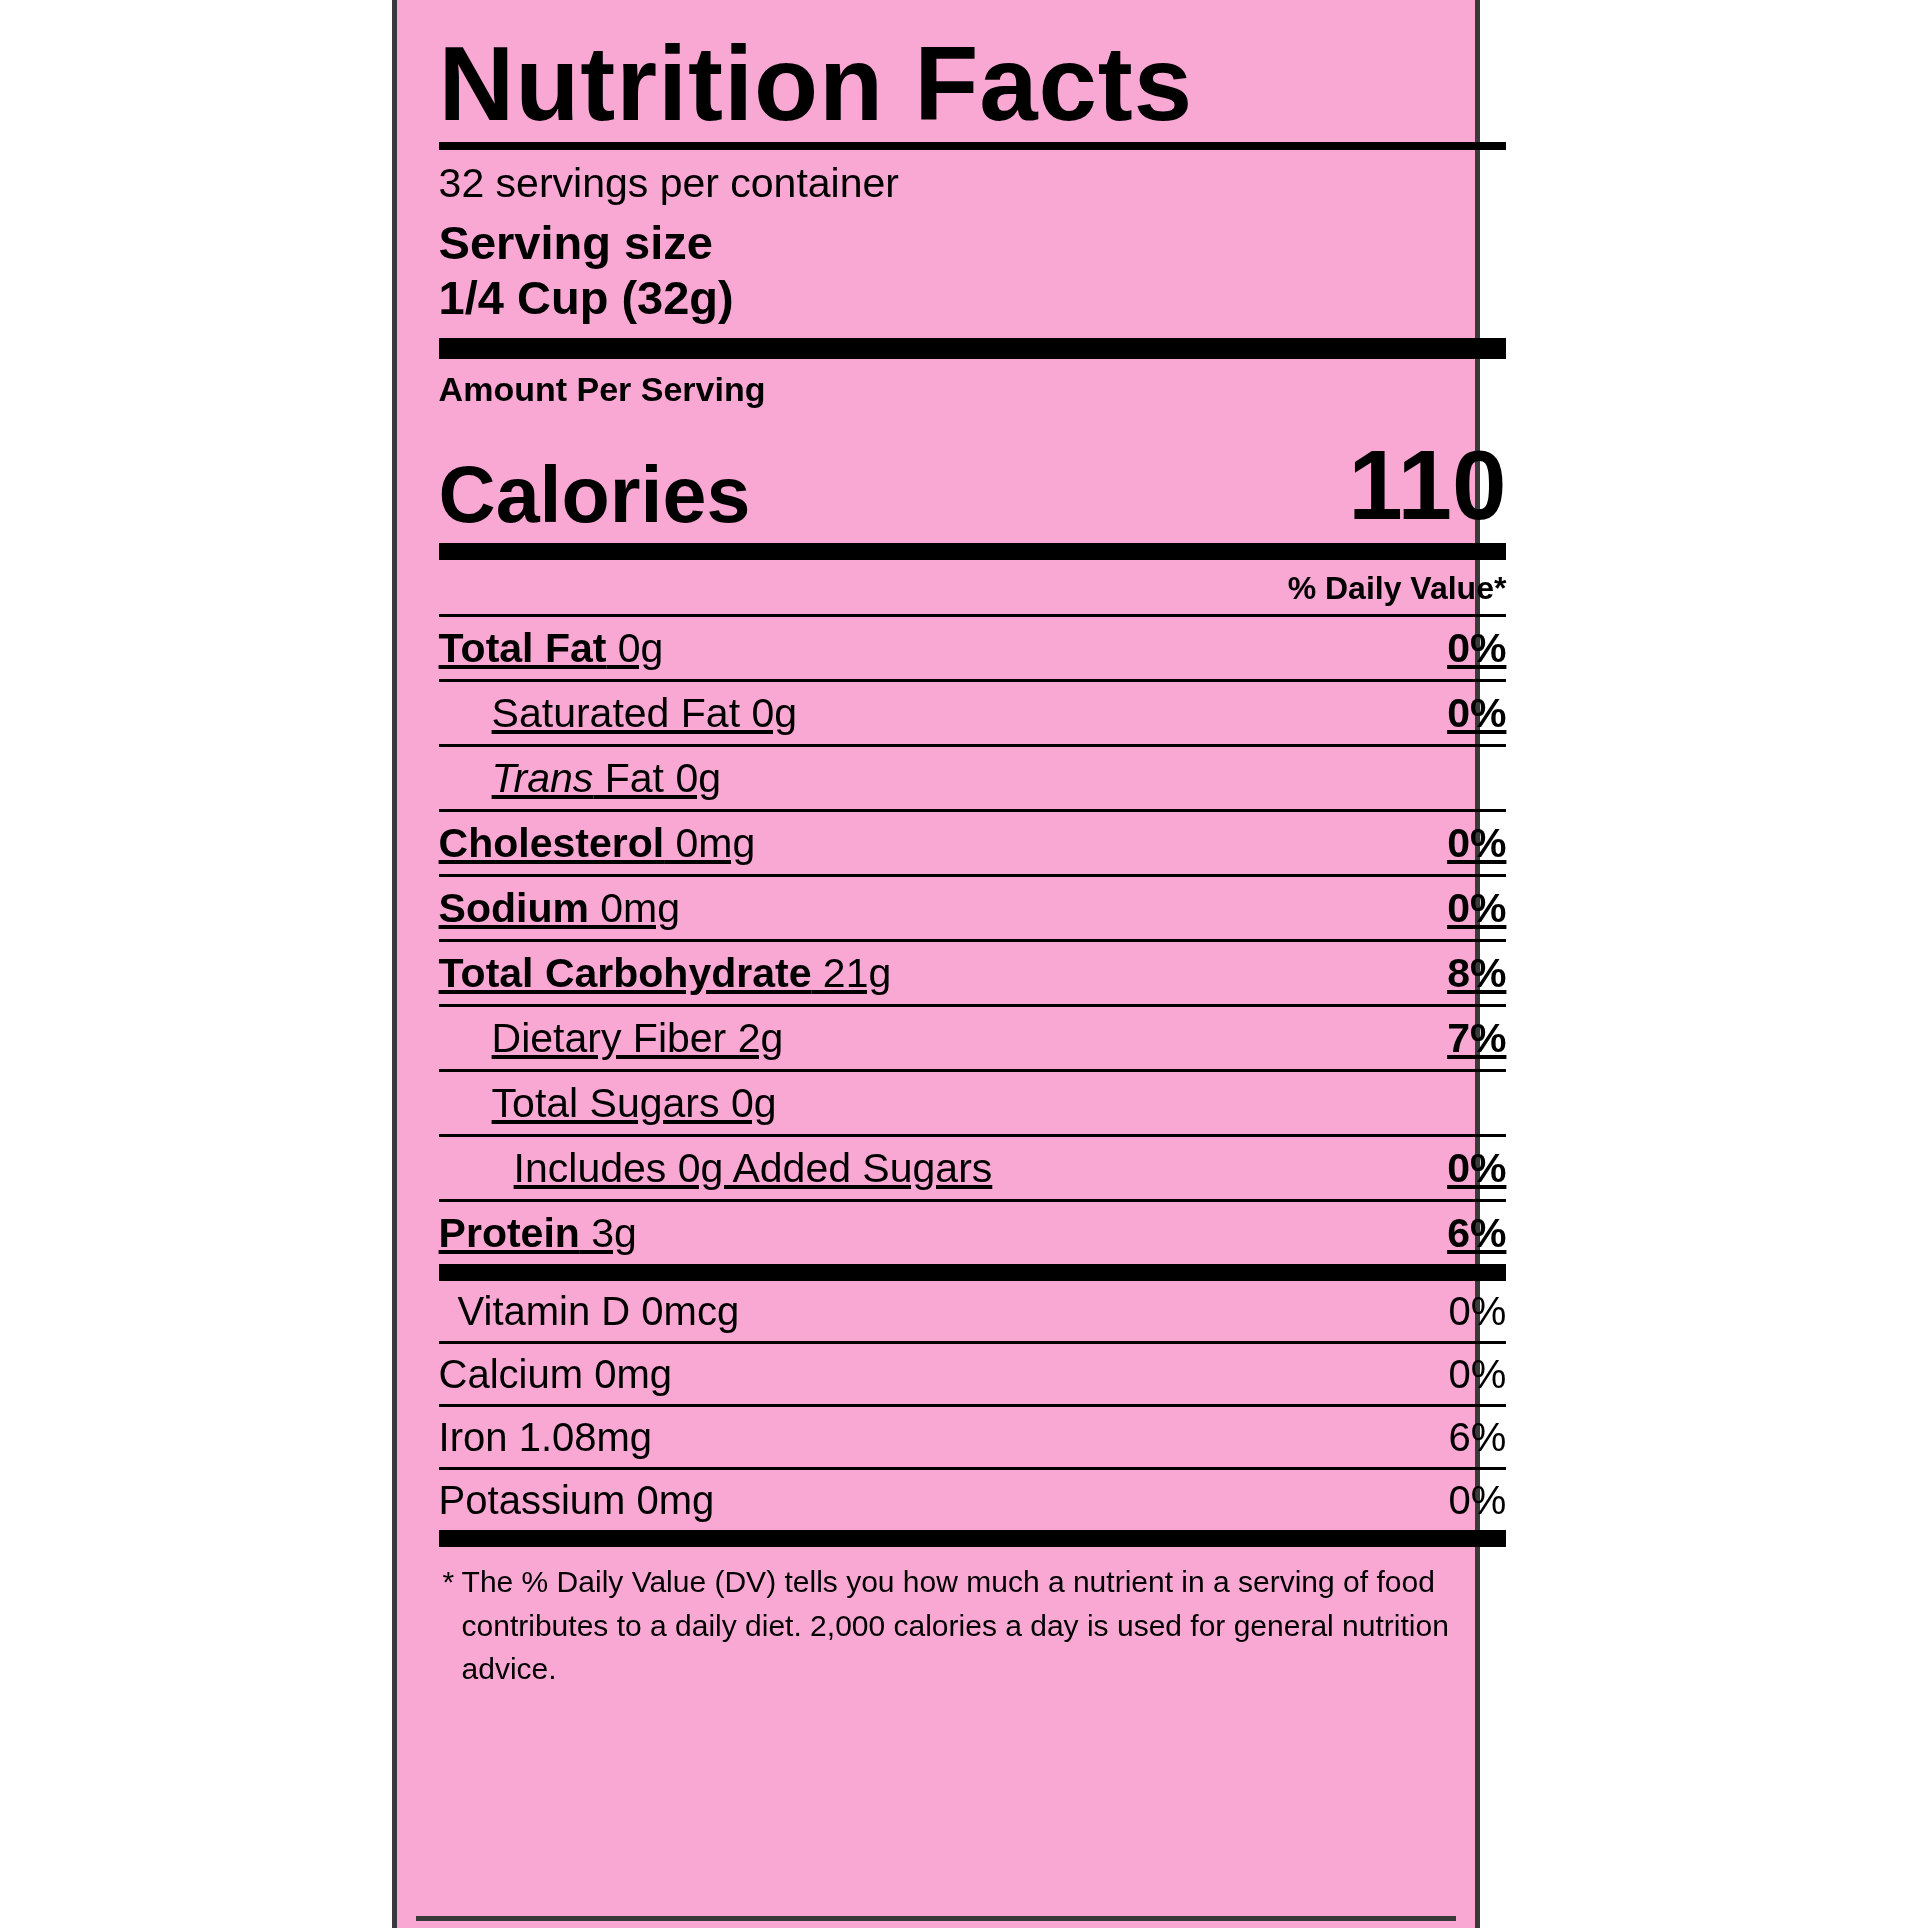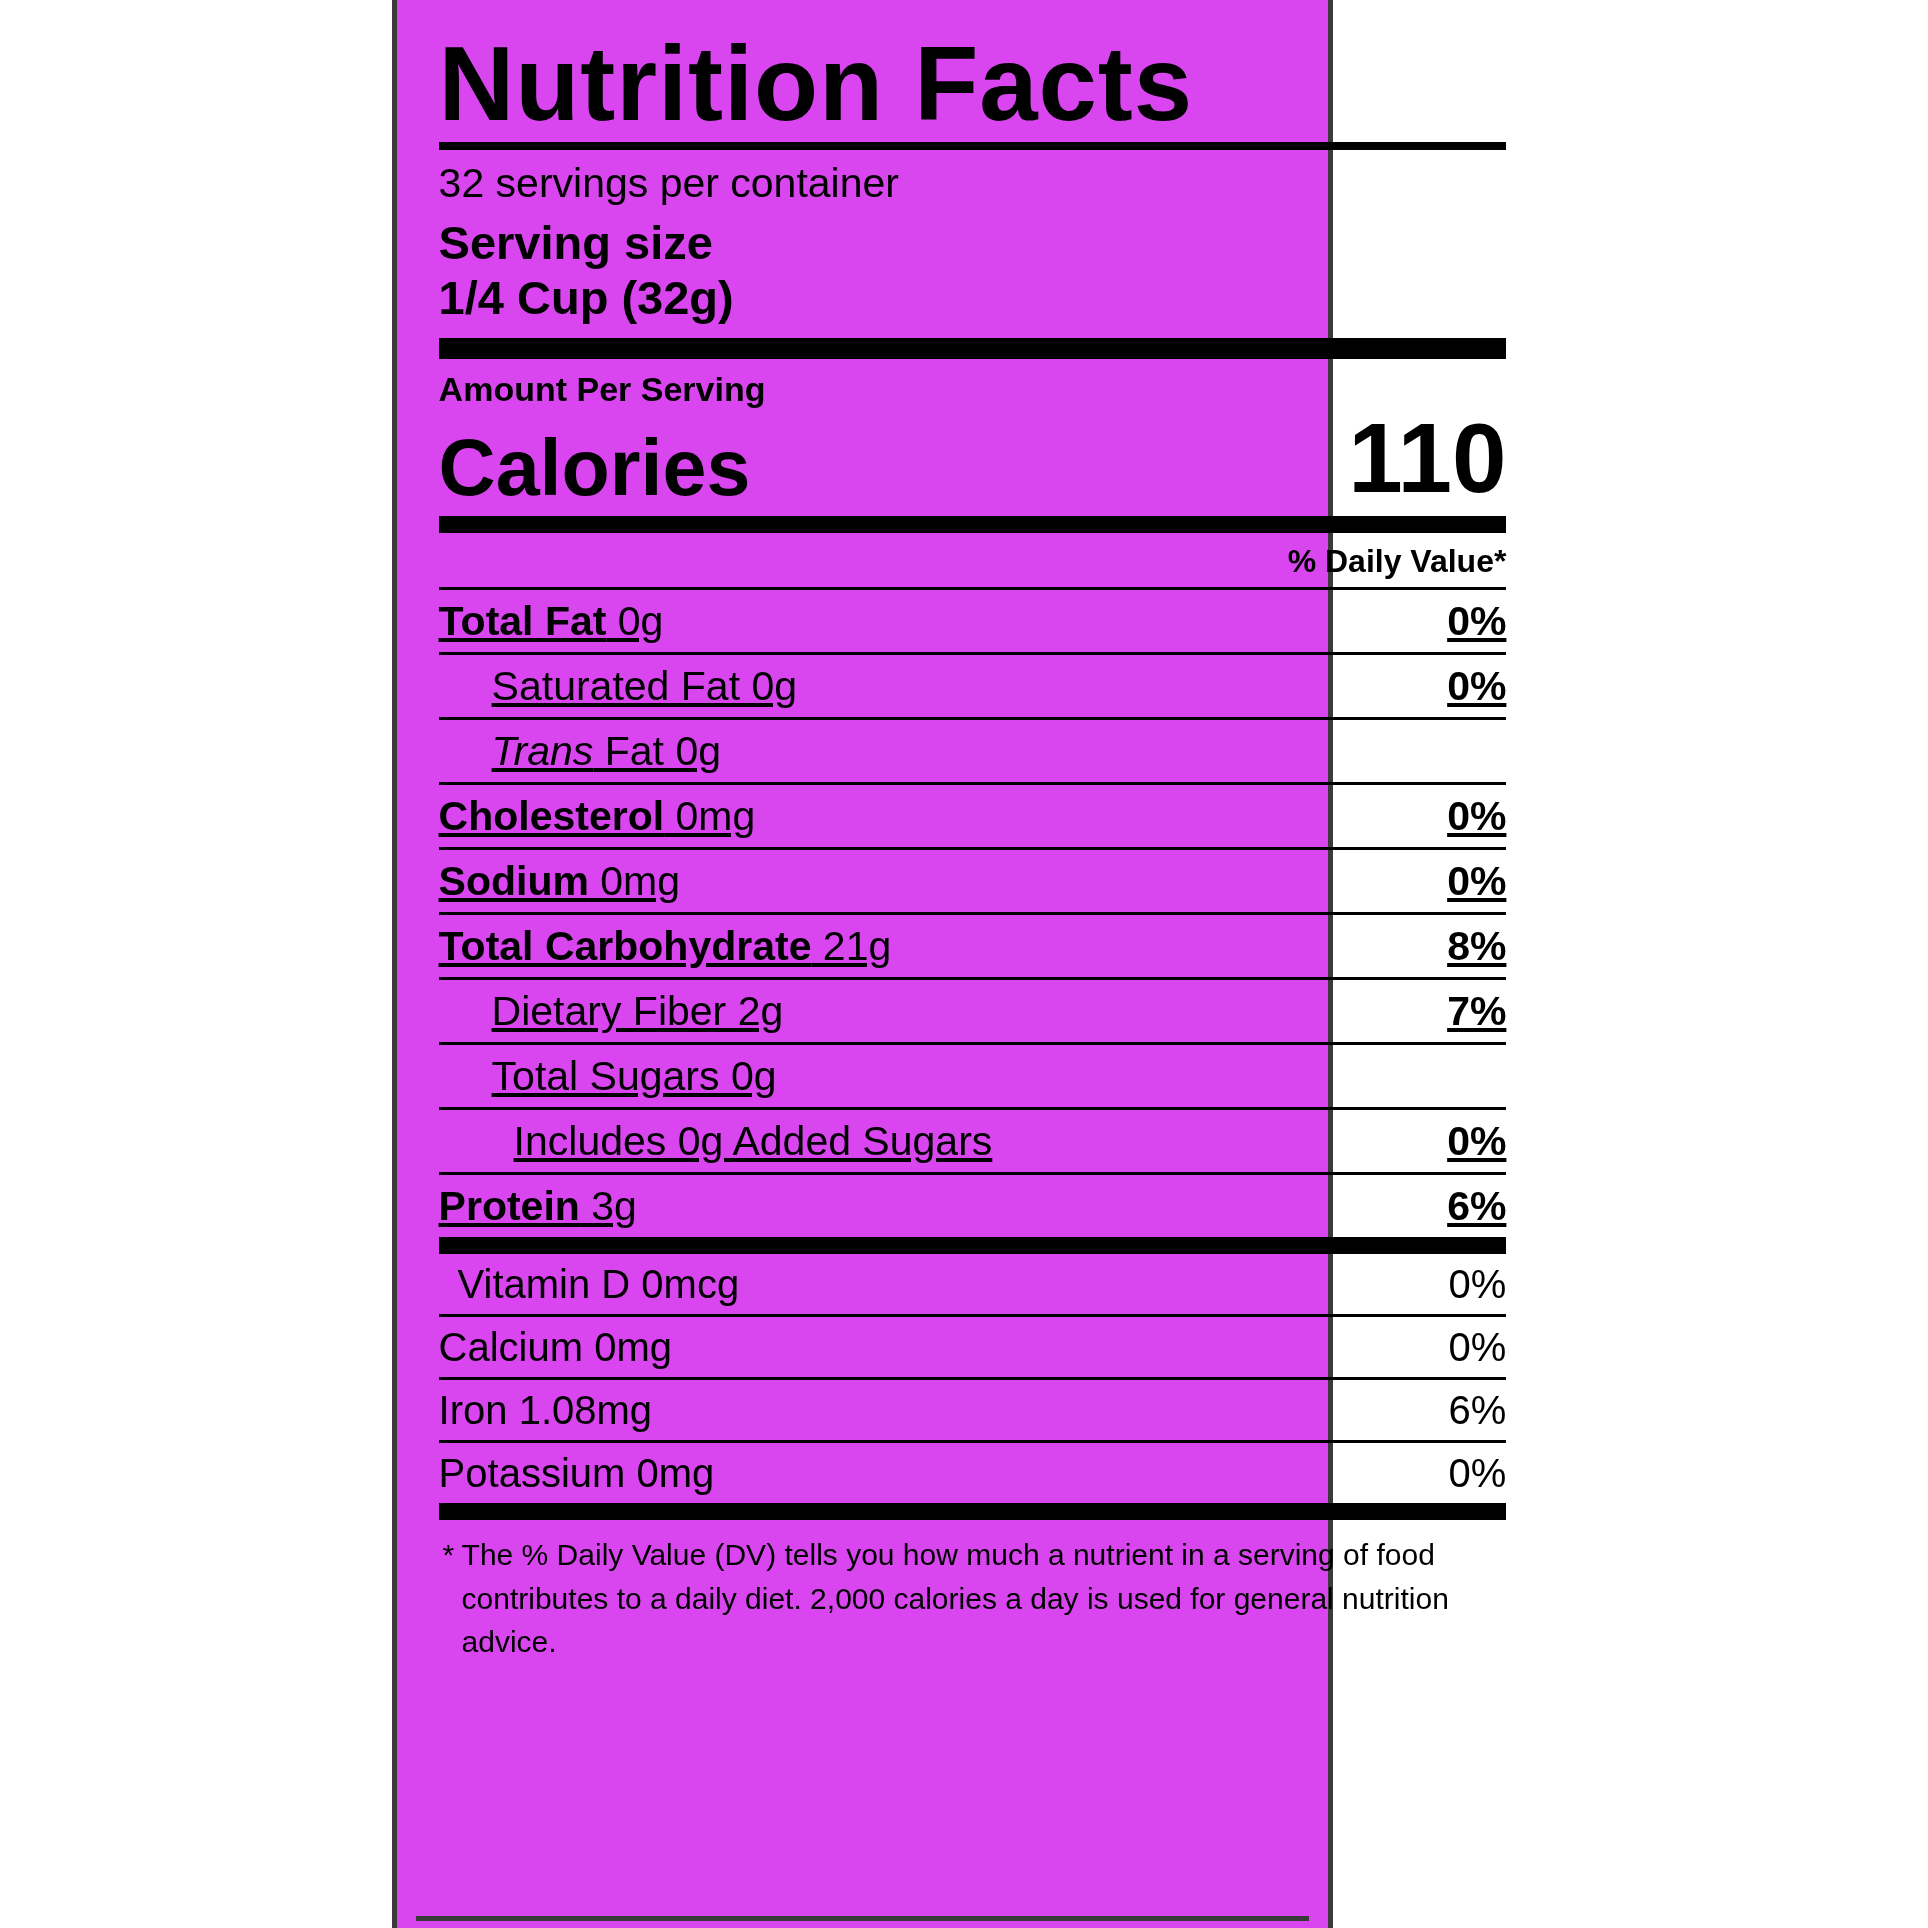--- a/index.html
+++ b/index.html
@@ -13,23 +13,23 @@
   body {
     font-family: "Liberation Sans", sans-serif;
     color: #000000;
   }
 
   
   .panel {
     position: absolute;
     left: 392px;
     top: 0px;
-    width: 941px;
+    width: 1088px;
     height: 1928px;
-    background: #d946ef;
+    background: #f9a8d4;
     border-left: 5.6px solid #3a3a3a;
     border-right: 5.6px solid #3a3a3a;
     box-sizing: border-box;
   }
 
   .label {
     position: absolute;
     left: 19px;
     top: 0px;
     width: 1113px;
@@ -70,20 +70,21 @@
   .amount-per {
     font-weight: bold;
     font-size: 34px;
     padding-top: 11.3px;
   }
   .calories-row {
     display: flex;
     justify-content: space-between;
     align-items: flex-end;
     padding-bottom: 9.4px;
+    margin-top: 27px;
   }
   .calories-label {
     font-weight: bold;
     font-size: 79px;
     line-height: 1.0;
   }
   .calories-value {
     font-weight: bold;
     font-size: 98px;
     line-height: 1.0;

